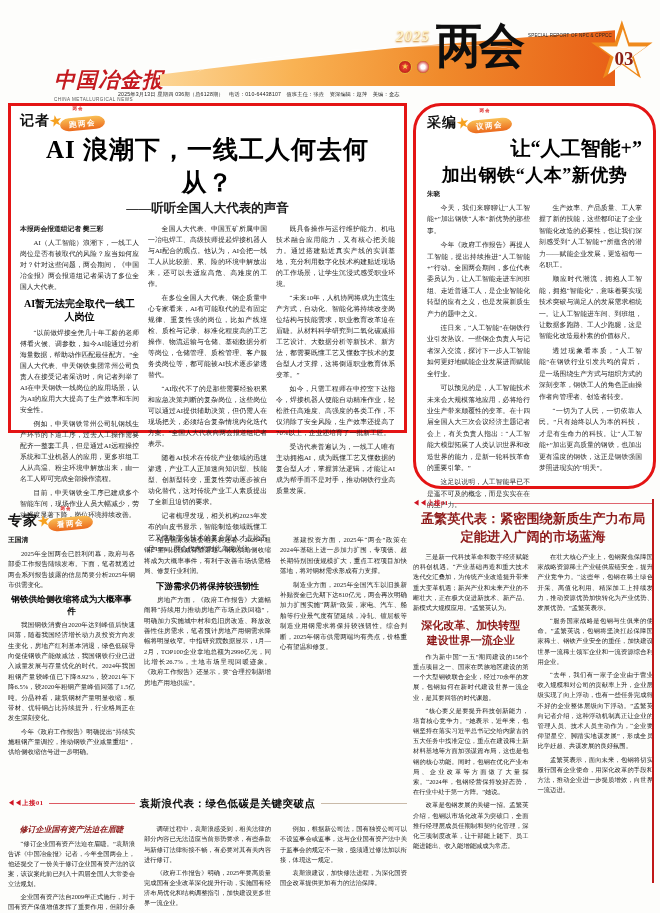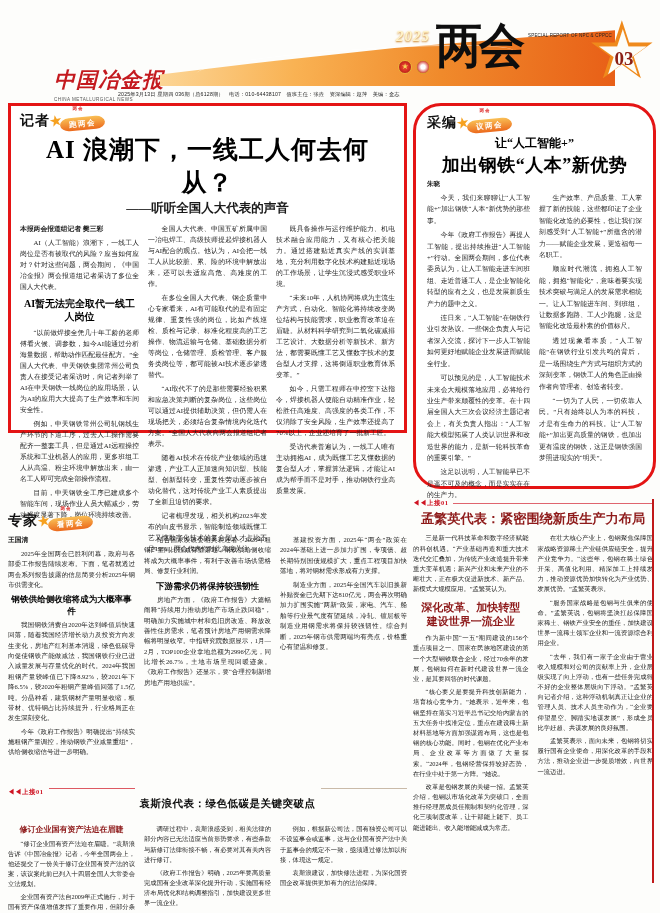--- a/index.html
+++ b/index.html
@@ -49,46 +49,46 @@
      background:#fff;padding:5px 9px 6px;box-sizing:border-box;}
   .main-headline{text-align:center;font-size:25px;font-weight:900;color:#000;letter-spacing:1px;margin:2px 0 1px;}
   .main-subhead{text-align:center;font-size:12.5px;font-weight:900;margin:0 0 6px;}
   .cols{display:flex;gap:9px;}
   .col{flex:1;font-size:6.8px;line-height:1.62;text-align:justify;color:#1c1c1c;}
   .col p{margin:0 0 3px;text-indent:2em;}
   .byline{font-weight:bold;font-size:6.8px;margin:0 0 4px;text-indent:0 !important;}
   .sec-head{font-size:10px;font-weight:900;text-align:center;margin:5px 0 4px;color:#000;line-height:1.3;}
   .right-box{position:absolute;left:413px;top:103px;width:243px;height:386px;border:3px solid #e41414;
      border-radius:28px;background:#fff;padding:7px 11px;box-sizing:border-box;}
-  .rb-h1{text-align:center;font-size:12px;font-weight:900;color:#000;margin-top:2px;}
+  .rb-h1{text-align:right;font-size:20px;font-weight:900;color:#000;margin-top:2px;}
   .rb-h2{text-align:center;font-size:18px;font-weight:900;color:#000;margin:1px 0 3px;letter-spacing:.5px;}
   .rb-byline{font-size:6.5px;font-weight:bold;margin:1px 0 3px;}
   .rb-cols .col{font-size:6.8px;line-height:1.68;color:#262626;}
   
   .market{position:absolute;left:8px;top:499px;width:399px;height:286px;}
   .market-head{display:flex;align-items:flex-end;gap:14px;height:32px;margin-bottom:4px;}
   .market-headline{font-size:21px;font-weight:900;letter-spacing:3px;white-space:nowrap;}
   .market .col{font-size:6.5px;line-height:1.6;}
   .market .sec-head{font-size:8.6px;margin:4px 0 3px;}
   .meng{position:absolute;left:413px;top:499px;width:240px;height:384px;}
   .marker-row{display:flex;align-items:center;gap:4px;margin-bottom:2px;}
   .marker{color:#cf1322;font-size:6.5px;font-weight:bold;white-space:nowrap;letter-spacing:.5px;}
   .marker-line{flex:1;height:1px;background:#cf1322;opacity:.65;}
   .meng-headline{text-align:center;font-size:13.2px;font-weight:900;color:#8e1a1a;line-height:1.4;margin:2px 0 5px;}
   .meng .col{font-size:6.3px;line-height:1.62;color:#222;}
   .meng-sec{color:#8e1a1a;font-weight:900;font-size:11px;text-align:center;line-height:1.35;margin:5px 0 4px;}
   .right-rule{position:absolute;left:652px;top:499px;width:2px;height:384px;background:#c01818;}
   
   .bottom-band{position:absolute;left:8px;top:788px;width:399px;height:122px;}
-  .bb-header{display:flex;gap:5px;margin-bottom:5px;}
+  .bb-header{display:flex;align-items:center;gap:5px;margin-bottom:5px;}
   .red-line{width:86px;height:1px;background:#cf1322;opacity:.7;}
   .yuan-headline{font-size:10.5px;font-weight:900;color:#0e0e0e;letter-spacing:.5px;white-space:nowrap;}
   .gray-line{flex:1;height:1px;background:#c9baa8;}
   .bb-cols .col{font-size:6.3px;line-height:1.6;}
-  .revise-head{color:#8e1a1a;font-weight:900;font-size:8px;text-align:center;margin:1px 0 3px;line-height:1.3;}
+  .revise-head{color:#8e1a1a;font-weight:900;font-size:8px;text-align:center;margin:1px 0 3px;line-height:1.3;font-style:italic;}
 </style>
 </head>
 <body>
 
 <div class="page">
 
   <header class="masthead">
     <div class="logo">
       <div class="logo-cn">中国冶金报</div>
       <div class="logo-en">CHINA METALLURGICAL NEWS</div>
@@ -207,20 +207,21 @@
     </div>
   </article>
 
   <article class="meng">
     <div class="marker-row">
       <span class="marker"><span>◀◀</span><span>上接01</span></span>
       <span class="marker-line"></span>
     </div>
     <div class="meng-headline">
       <div>孟繁英代表：紧密围绕新质生产力布局</div>
+      <div>定能进入广阔的市场蓝海</div>
     </div>
     <div class="cols">
       <div class="col">
         <p>三是新一代科技革命和数字经济赋能的科创机遇。“产业基础再造和重大技术迭代交汇叠加，为传统产业改造提升带来重大变革机遇；新兴产业和未来产业的不断壮大，正在极大促进新技术、新产品、新模式大规模应用。”孟繁英认为。</p>
         <h3 class="meng-sec">
           <div>深化改革、加快转型</div>
           <div>建设世界一流企业</div>
         </h3>
         <p>作为新中国“一五”期间建设的156个重点项目之一、国家在民族地区建设的第一个大型钢铁联合企业，经过70余年的发展，包钢如何在新时代建设世界一流企业，是其要回答的时代课题。</p>
         <p>“核心要义是要提升科技创新能力，培育核心竞争力。”她表示，近年来，包钢坚持在落实习近平总书记交给内蒙古的五大任务中找准定位，重点在建设稀土新材料基地等方面加强谋篇布局，这也是包钢的核心功能。同时，包钢在优化产业布局、企业改革等方面做了大量探索。“2024年，包钢经营保持较好态势，在行业中处于第一方阵。”她说。</p>

